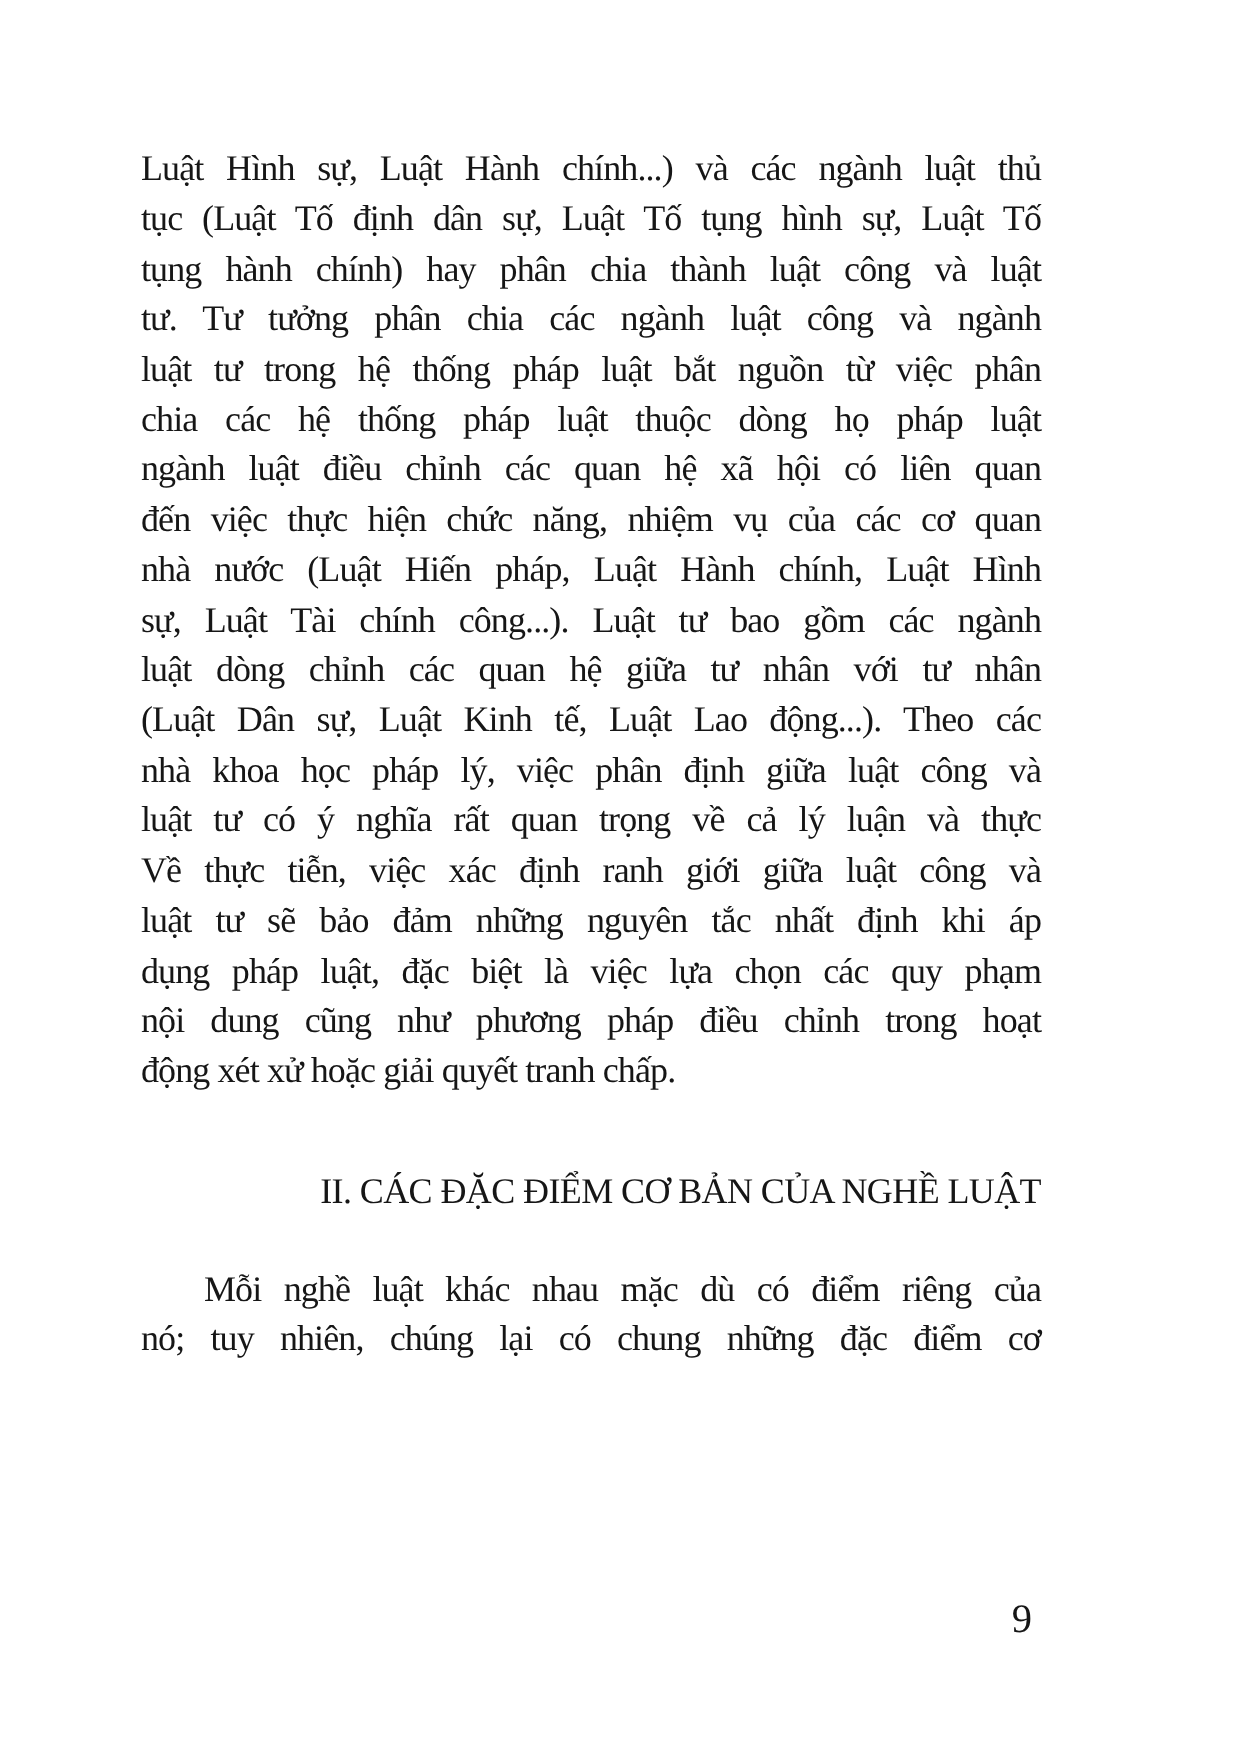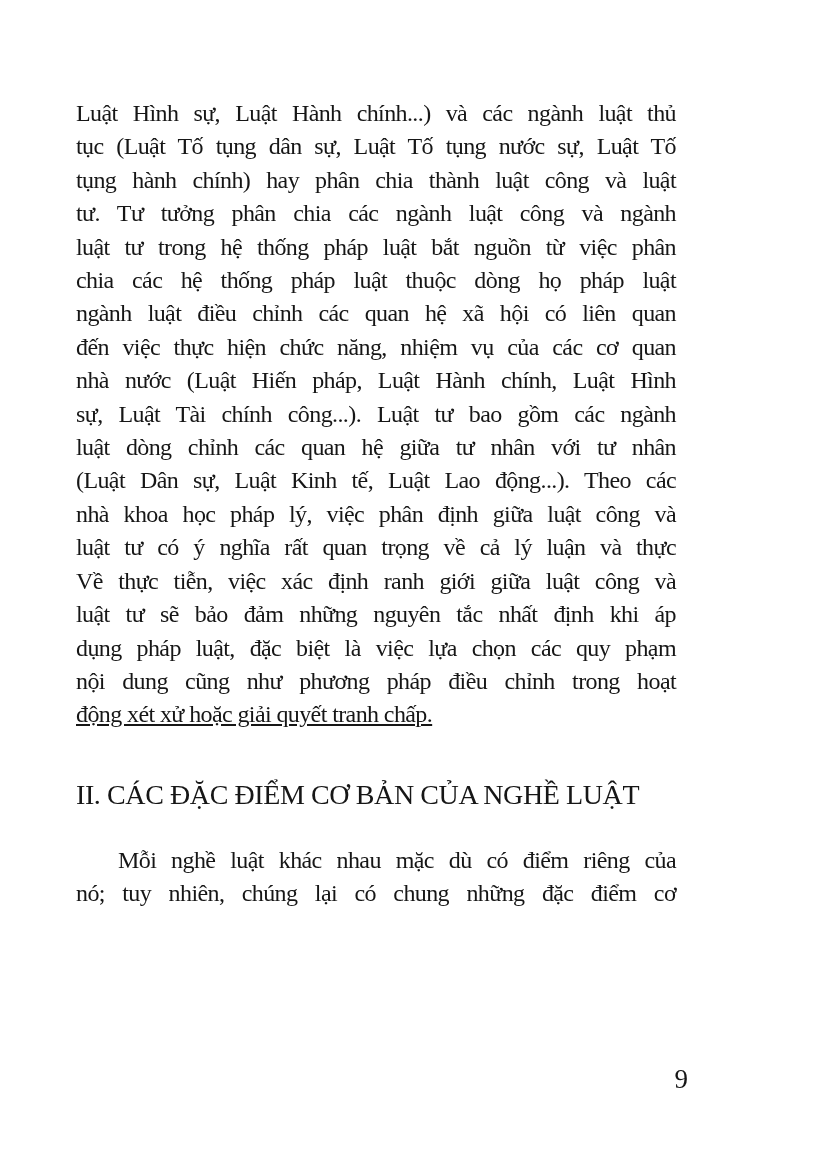--- a/index.html
+++ b/index.html
@@ -11,46 +11,45 @@
     position: relative;
     width: 825px;
     height: 1173px;
     background: #ffffff;
     font-family: "Liberation Serif", "DejaVu Serif", serif;
     color: #161616;
     overflow: hidden;
   }
   .text-column {
     position: absolute;
-    left: 76px;
+    left: 94px;
     top: 97px;
     width: 600px;
   }
   .body-line {
     font-size: 24px;
     line-height: 33.4px;
     letter-spacing: -0.6px;
     text-align: justify;
     text-align-last: justify;
     white-space: normal;
   }
   .body-line.para-end {
     text-align-last: left;
-    text-decoration: underline;
   }
   .body-line.indent {
     text-indent: 42px;
   }
   .section-heading {
     margin-top: 46px;
     margin-bottom: 32px;
-    font-size: 28px;
+    font-size: 24px;
     line-height: 34px;
     letter-spacing: -0.4px;
-    text-align: left;
+    text-align: right;
     font-weight: normal;
     font-family: Liberation Serif, serif;
   }
   .page-number {
     position: absolute;
     top: 1063px;
     left: 88px;
     width: 600px;
     text-align: right;
     font-size: 27px;
@@ -58,21 +57,21 @@
   }
 </style>
 </head>
 <body>
 
 <div class="book-page">
   <div class="text-column">
 
     <div>
       <div class="body-line">Luật Hình sự, Luật Hành chính...) và các ngành luật thủ</div>
-      <div class="body-line">tục (Luật Tố tụng dân sự, Luật Tố tụng nước sự, Luật Tố</div>
+      <div class="body-line">tục (Luật Tố định dân sự, Luật Tố tụng hình sự, Luật Tố</div>
       <div class="body-line">tụng hành chính) hay phân chia thành luật công và luật</div>
       <div class="body-line">tư. Tư tưởng phân chia các ngành luật công và ngành</div>
       <div class="body-line">luật tư trong hệ thống pháp luật bắt nguồn từ việc phân</div>
       <div class="body-line">chia các hệ thống pháp luật thuộc dòng họ pháp luật</div>
       <div class="body-line">ngành luật điều chỉnh các quan hệ xã hội có liên quan</div>
       <div class="body-line">đến việc thực hiện chức năng, nhiệm vụ của các cơ quan</div>
       <div class="body-line">nhà nước (Luật Hiến pháp, Luật Hành chính, Luật Hình</div>
       <div class="body-line">sự, Luật Tài chính công...). Luật tư bao gồm các ngành</div>
       <div class="body-line">luật dòng chỉnh các quan hệ giữa tư nhân với tư nhân</div>
       <div class="body-line">(Luật Dân sự, Luật Kinh tế, Luật Lao động...). Theo các</div>

